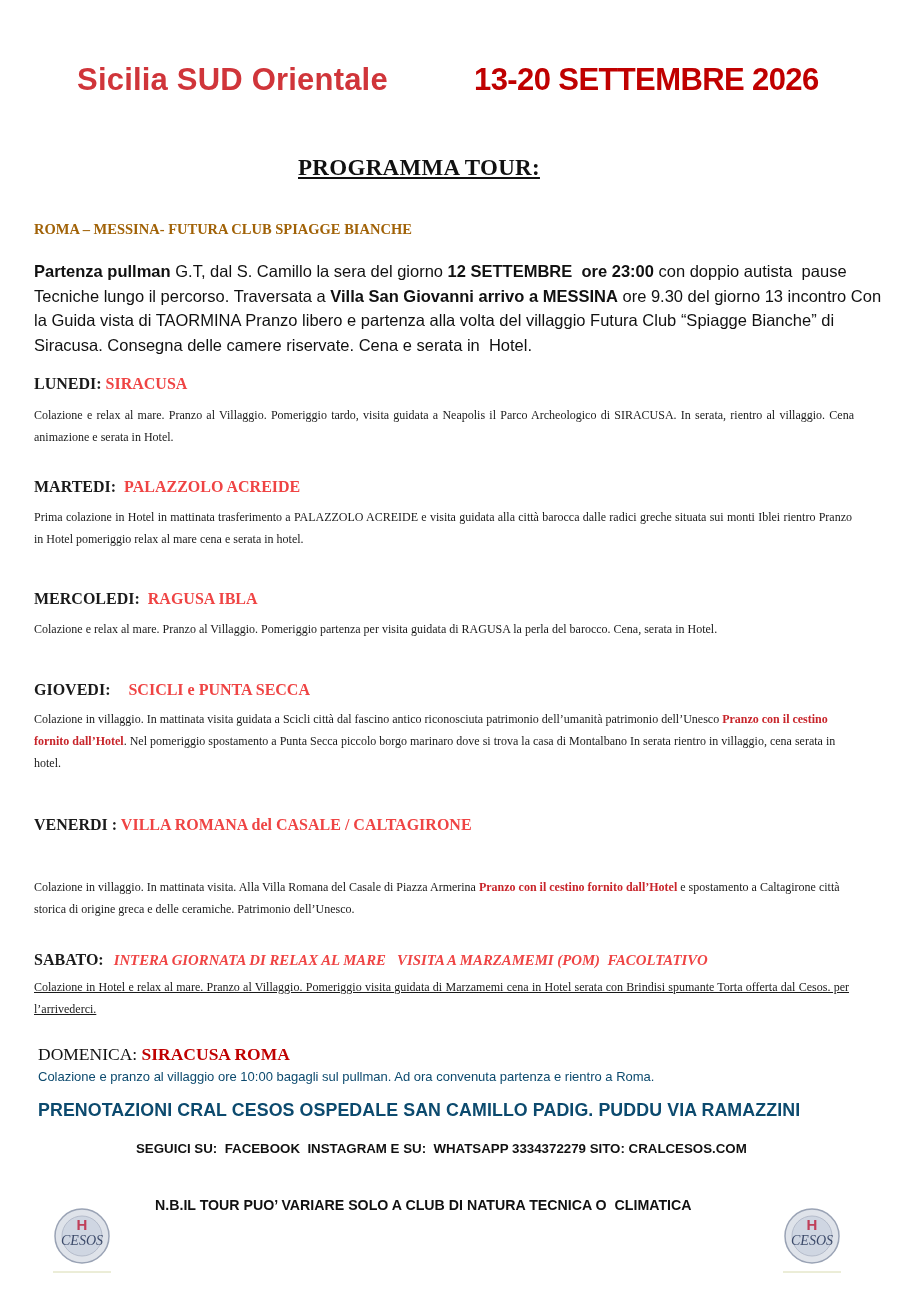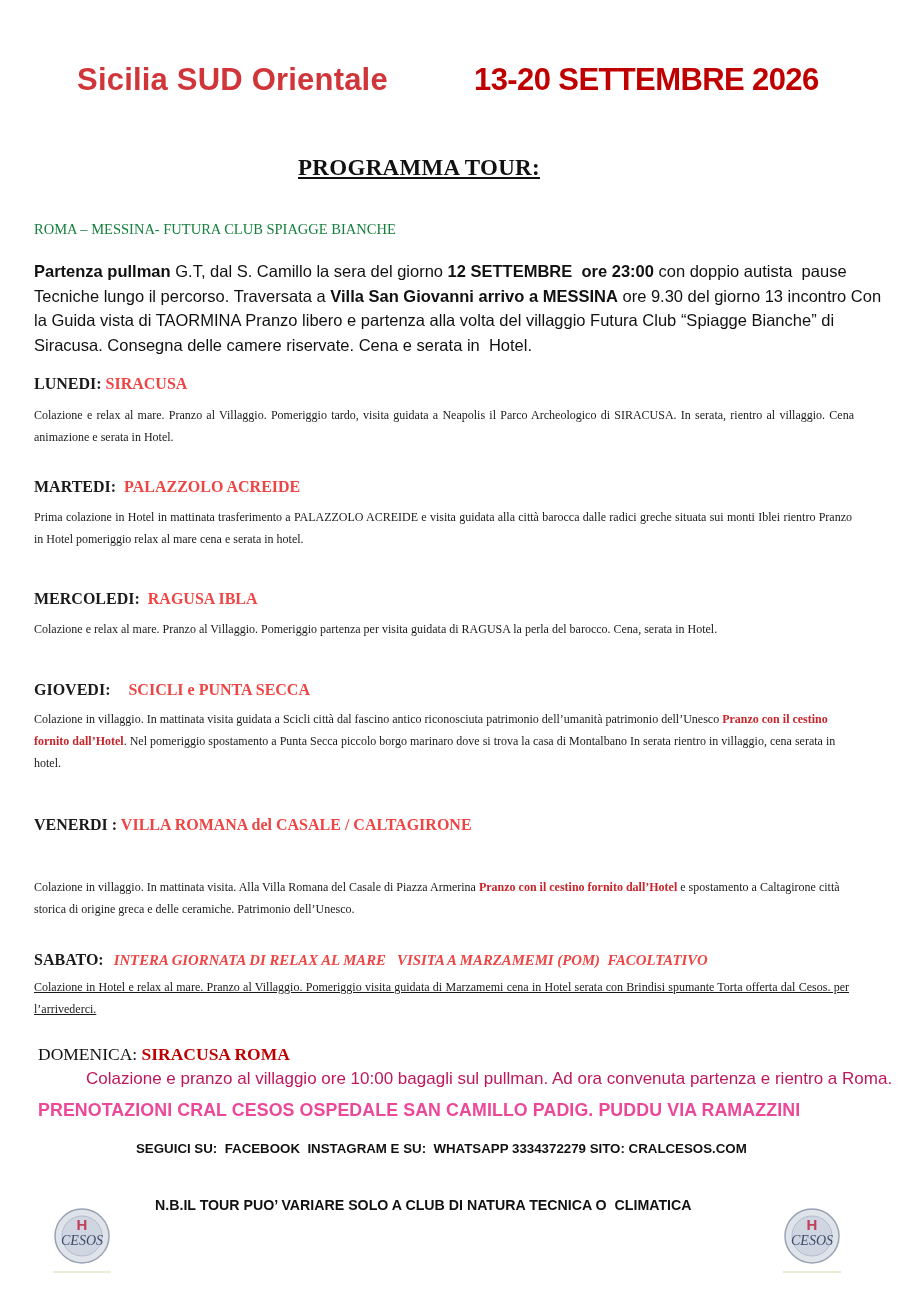--- a/index.html
+++ b/index.html
@@ -6,33 +6,33 @@
     body { width: 898px; height: 1297px; position: relative; overflow: hidden; color: #1a1a1a; }
     .abs { position: absolute; }
     .serif { font-family: "Liberation Serif", "DejaVu Serif", serif; }
     .sans { font-family: "Liberation Sans", "DejaVu Sans", sans-serif; }
     .b { font-weight: bold; }
 
     #title-left { left: 77px; top: 62px; font-size: 31px; font-weight: bold; color: #d0353a; letter-spacing: 0.2px; }
     #title-right { left: 474px; top: 62px; font-size: 31px; font-weight: bold; color: #c00000; letter-spacing: -0.6px; }
     #subtitle { left: 298px; top: 155px; font-size: 23px; font-weight: bold; color: #111; letter-spacing: 0.3px; text-decoration: underline; }
 
-    #leg1 { left: 34px; top: 221px; font-size: 14.5px; font-weight: normal; color: #15803d; }
+    #leg1 { left: 34px; top: 221px; font-size: 14.5px; font-weight: bold; color: #a16207; }
     #intro { left: 34px; top: 259px; width: 860px; font-size: 16.5px; line-height: 24.5px; color: #111; }
     #intro span { white-space: pre-wrap; }
 
     .day-head { font-size: 16px; font-weight: bold; color: #1a1a1a; }
     .day-head .place { color: #ef4444; }
     .day-text { font-size: 12px; line-height: 22px; color: #1a1a1a; width: 820px; text-align: justify; }
     .day-text .hl { color: #c8252b; font-weight: bold; }
 
     #dom-head { left: 38px; top: 1044px; font-size: 17.5px; color: #111; font-family: Liberation Serif, serif; }
     #dom-head .place { color: #c00000; }
-    #dom-text { left: 38px; top: 1069px; font-size: 17px; color: #be185d; margin-left: 48px; }
-    #booking { left: 38px; top: 1100px; font-size: 17.8px; font-weight: bold; color: #ec4899; letter-spacing: 0.1px; }
+    #dom-text { left: 38px; top: 1069px; font-size: 13px; color: #0c4a6e; }
+    #booking { left: 38px; top: 1100px; font-size: 17.8px; font-weight: bold; color: #0c4a6e; letter-spacing: 0.1px; }
     #social { left: 136px; top: 1141px; font-size: 13.3px; font-weight: bold; color: #111; white-space: pre; }
     #nb { left: 155px; top: 1197px; font-size: 14.2px; font-weight: bold; color: #111; white-space: pre; }
 
     .logo { width: 74px; height: 80px; }
   </style>
 </head>
 <body>
 
 <div id="title-left" class="abs sans">Sicilia SUD Orientale</div>
 <div id="title-right" class="abs sans">13-20 SETTEMBRE 2026</div>

